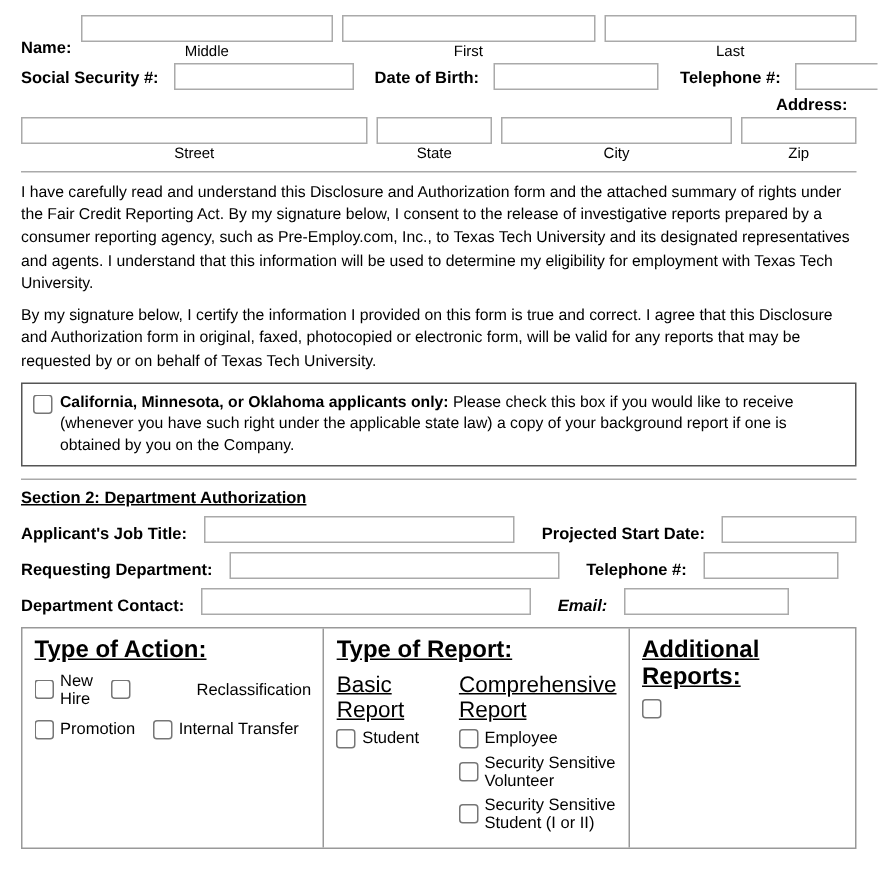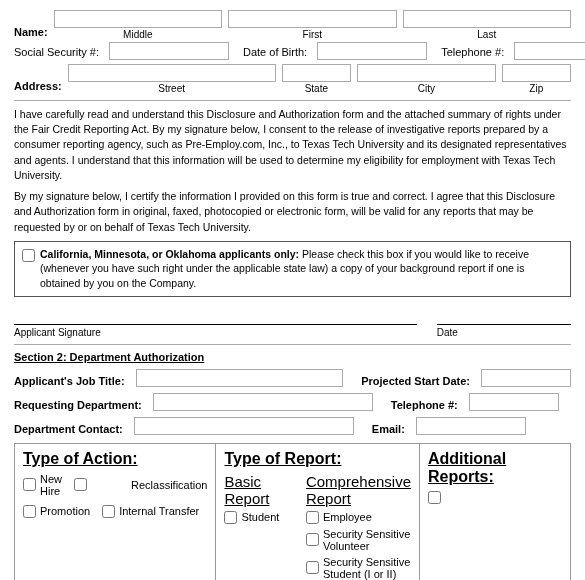--- a/index.html
+++ b/index.html
@@ -28,21 +28,21 @@
     }
     input[type="text"] {
       border: 1px solid #aaa;
       height: 18px;
       font-size: 11px;
       padding: 0 3px;
       outline: none;
       background: #fff;
     }
     .label-bold {
-      font-weight: normal;
+      font-weight: bold;
       font-size: 11px;
       white-space: nowrap;
       margin-right: 4px;
       align-self: flex-end;
       padding-bottom: 2px;
     }
     .row-name {
       display: flex;
       align-items: flex-end;
       margin-bottom: 2px;
@@ -191,21 +191,21 @@
 
   <div class="form-row">
     <span class="label-bold">Social Security #:</span>
     <input type="text" style="width: 120px;">
     <span class="label-bold" style="margin-left:8px;">Date of Birth:</span>
     <input type="text" style="width: 110px;">
     <span class="label-bold" style="margin-left:8px;">Telephone #:</span>
     <input type="text" style="width: 90px;">
   </div>
 
-  <div class="row-name" style="margin-top:4px;">
+  <div class="row-name" style="margin-top:4px;flex-direction:column;">
     <span class="name-label">Address:</span>
     <div style="flex:1; display:flex; gap:6px; align-items:flex-end;">
       <div class="field-group" style="flex:3;">
         <input type="text" style="width: 100%;">
         <div class="sub-label">Street</div>
       </div>
       <div class="field-group" style="flex:1;">
         <input type="text" style="width: 100%;">
         <div class="sub-label">State</div>
       </div>
@@ -226,30 +226,20 @@
   <div class="text-block">By my signature below, I certify the information I provided on this form is true and correct. I agree that this Disclosure and Authorization form in original, faxed, photocopied or electronic form, will be valid for any reports that may be requested by or on behalf of Texas Tech University.</div>
 
   <div class="california-box">
     <input type="checkbox" style="">
     <span>
       <strong>California, Minnesota, or Oklahoma applicants only:</strong>
       <span> Please check this box if you would like to receive (whenever you have such right under the applicable state law) a copy of your background report if one is obtained by you on the Company.</span>
     </span>
   </div>
 
-  <div class="sig-row">
-    <div class="sig-field" style="flex:3;">
-      <div class="sig-line" style="width:100%;"></div>
-      <div class="sig-label">Applicant Signature</div>
-    </div>
-    <div class="sig-field" style="flex:1;">
-      <div class="sig-line" style="width:100%;"></div>
-      <div class="sig-label">Date</div>
-    </div>
-  </div>
 
   <hr class="divider">
 
   <div class="section-header">Section 2: Department Authorization</div>
 
   <div class="dept-row">
     <span class="dept-label">Applicant's Job Title:</span>
     <input type="text" style="width: 230px;">
     <span class="dept-label" style="margin-left:10px;">Projected Start Date:</span>
     <input type="text" style="width: 90px;">
@@ -258,21 +248,21 @@
   <div class="dept-row">
     <span class="dept-label">Requesting Department:</span>
     <input type="text" style="width: 220px;">
     <span class="dept-label" style="margin-left:10px;">Telephone #:</span>
     <input type="text" style="width: 90px;">
   </div>
 
   <div class="dept-row">
     <span class="dept-label">Department Contact:</span>
     <input type="text" style="width: 220px;">
-    <span class="dept-label" style="margin-left:10px;">Email:</span>
+    <span class="dept-label" style="margin-left:10px;font-style:italic;">Email:</span>
     <input type="text" style="width: 110px;">
   </div>
 
   <div class="bottom-table">
 
     <div class="bt-col" style="flex:0 0 175px;">
       <div class="bt-col-title">Type of Action:</div>
       <div class="action-row">
         <div class="check-row">
           <input type="checkbox" style="">

